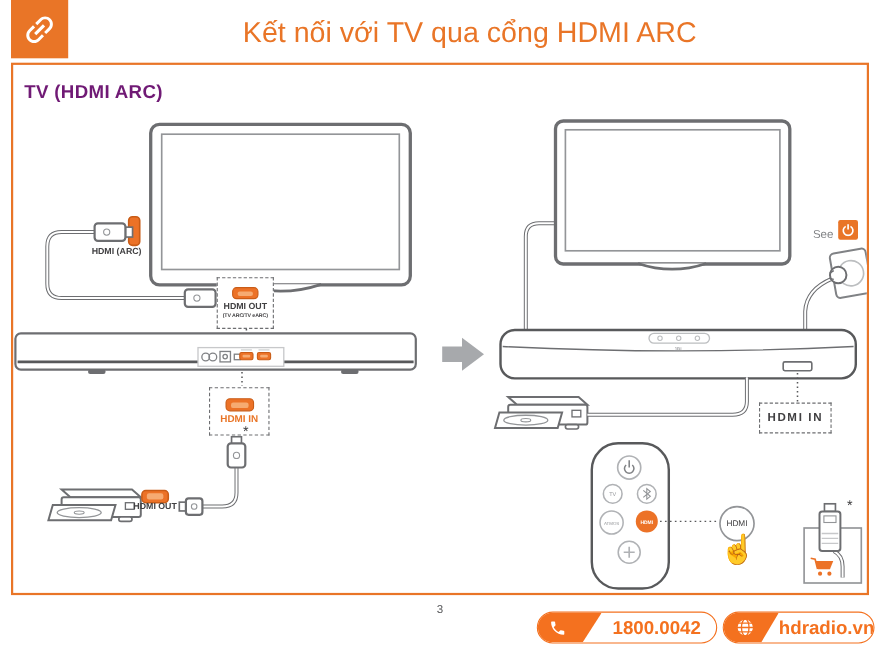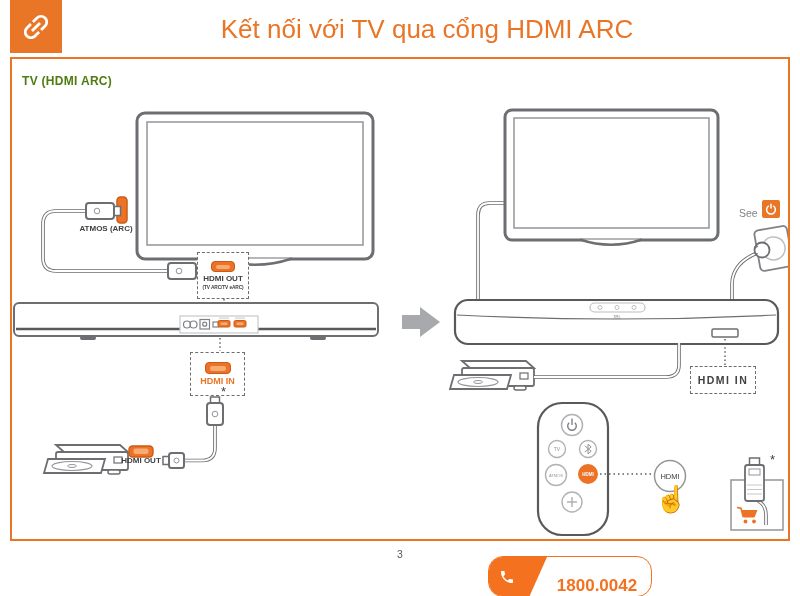--- a/index.html
+++ b/index.html
@@ -6,21 +6,21 @@
   #page{position:relative;width:800px;height:596px;background:#fff;overflow:hidden;
         font-family:"Liberation Sans",sans-serif;}
   .abs{position:absolute;}
   
   #hdr-icon{left:10px;top:0;width:52px;height:53px;background:#E97527;display:flex;
             align-items:center;justify-content:center;}
   #hdr-title{left:62px;right:8px;top:8px;height:42px;line-height:42px;text-align:center;
              font-size:26px;color:#E97527;}
   
   #frame{left:10px;top:57px;width:776px;height:480px;border:2px solid #E97527;background:#fff;}
-  #section-label{left:22px;top:74px;font-size:12px;font-weight:bold;color:#4d7c0f;letter-spacing:.3px;}
+  #section-label{left:22px;top:74px;font-size:17px;font-weight:bold;color:#701a75;letter-spacing:.3px;}
   #art{left:10px;top:57px;}
   svg text{font-family:"Liberation Sans",sans-serif;}
   
   .dashed-box{border:1.5px dashed #6d6e71;background:#fff;display:flex;flex-direction:column;
               align-items:center;justify-content:center;gap:2px;box-sizing:border-box;text-align:center;}
   .hdmi-icon{width:26px;height:12px;background:#EC7227;border:1.5px solid #C95C17;border-radius:4px;
              position:relative;box-sizing:border-box;}
   .hdmi-icon::after{content:"";position:absolute;left:4px;right:4px;top:2.5px;bottom:2.5px;
                     background:#F6AB72;border-radius:2px;}
   .lbl-sm{font-size:8px;font-weight:bold;color:#414042;}
@@ -28,22 +28,22 @@
   .asterisk{font-size:13px;color:#414042;}
   
   #see-label{left:739px;top:207px;font-size:10.5px;color:#808285;text-align:center;}
   #power-badge{left:762px;top:200px;width:18px;height:18px;background:#E97527;border-radius:2px;
                display:flex;align-items:center;justify-content:center;}
   #hdmi-in-right{left:690px;top:366px;width:66px;height:28px;font-size:10.5px;font-weight:bold;
                  color:#414042;letter-spacing:1.5px;flex-direction:row;}
   #hand-icon{left:655px;top:486px;font-size:26px;color:#808285;line-height:1;}
   
   #page-num{left:390px;top:548px;width:20px;text-align:center;font-size:10.5px;color:#58595b;}
-  .badge{top:556px;height:41px;border:1.5px solid #F4711F;border-radius:15px;background:#fff;
-         display:flex;align-items:flex-end;overflow:hidden;box-sizing:border-box;}
+  .badge{top:556px;height:29px;border:1.5px solid #F4711F;border-radius:15px;background:#fff;
+         display:flex;align-items:center;overflow:hidden;box-sizing:border-box;}
   .badge-left{height:100%;background:#F4711F;display:flex;align-items:center;
               padding-left:10px;box-sizing:border-box;flex-shrink:0;}
   .badge-text{flex:1;text-align:center;font-size:17px;font-weight:bold;color:#F4711F;padding-right:4px;}
   #badge-phone{left:488px;width:164px;}
   #badge-phone .badge-left{width:58px;clip-path:polygon(0 0,100% 0,70% 100%,0 100%);}
   #badge-web{left:657px;width:138px;}
   #badge-web .badge-left{width:50px;clip-path:polygon(0 0,100% 0,68% 100%,0 100%);}
 </style>
 </head>
 <body>
@@ -233,21 +233,21 @@
       </g>
       <g>
         <path d="M727,450.5 l4,0.8 2.3,9" fill="none" stroke="#EC7227" stroke-width="1.6"></path>
         <path d="M731.5,453 h16 l-3,7.5 h-10.8 z" fill="#EC7227"></path>
         <circle cx="735.5" cy="464.5" r="1.9" fill="#EC7227"></circle>
         <circle cx="744" cy="464.5" r="1.9" fill="#EC7227"></circle>
       </g>
     </g>
   </svg>
 
-  <div class="abs lbl-sm" style="left:68px;top:224px;width:76px;text-align:center;">ATMOS (ARC)</div>
+  <div class="abs lbl-sm" style="left:68px;top:224px;width:76px;text-align:center;">HDMI (ARC)</div>
 
   <div class="abs dashed-box" style="left:197px;top:252px;width:52px;height:47px;">
     <div class="hdmi-icon" style="width:24px;height:11px;"></div>
     <div class="lbl-sm">HDMI OUT</div>
     <div class="lbl-xs">(TV ARC/TV eARC)</div>
   </div>
 
   <div class="abs dashed-box" style="left:190px;top:352px;width:55px;height:44px;">
     <div class="hdmi-icon"></div>
     <div style="font-size:9px;font-weight:bold;color:#E97527;">HDMI IN</div>
@@ -277,14 +277,27 @@
     <div class="badge-left">
       <svg width="16" height="16" viewBox="0 0 24 24">
         <path fill="#fff" d="M6.62,10.79c1.44,2.83,3.76,5.14,6.59,6.59l2.2-2.2c0.27-0.27,0.67-0.36,1.02-0.24
         c1.12,0.37,2.33,0.57,3.57,0.57c0.55,0,1,0.45,1,1V20c0,0.55-0.45,1-1,1c-9.39,0-17-7.61-17-17c0-0.55,0.45-1,1-1h3.5
         c0.55,0,1,0.45,1,1c0,1.25,0.2,2.45,0.57,3.57c0.11,0.35,0.03,0.74-0.25,1.02L6.62,10.79z"></path>
       </svg>
     </div>
     <div class="badge-text">1800.0042</div>
   </div>
 
+  <div class="abs badge" id="badge-web">
+    <div class="badge-left">
+      <svg width="19" height="19" viewBox="0 0 20 20">
+        <circle cx="10" cy="10" r="8" fill="#fff"></circle>
+        <g stroke="#F4711F" stroke-width="1.3" fill="none">
+          <ellipse cx="10" cy="10" rx="3.6" ry="8"></ellipse>
+          <path d="M2,10 H18 M3.2,5.8 H16.8 M3.2,14.2 H16.8"></path>
+          <circle cx="10" cy="10" r="8"></circle>
+        </g>
+      </svg>
+    </div>
+    <div class="badge-text">hdradio.vn</div>
+  </div>
 
 </div>
 
 </body></html>

